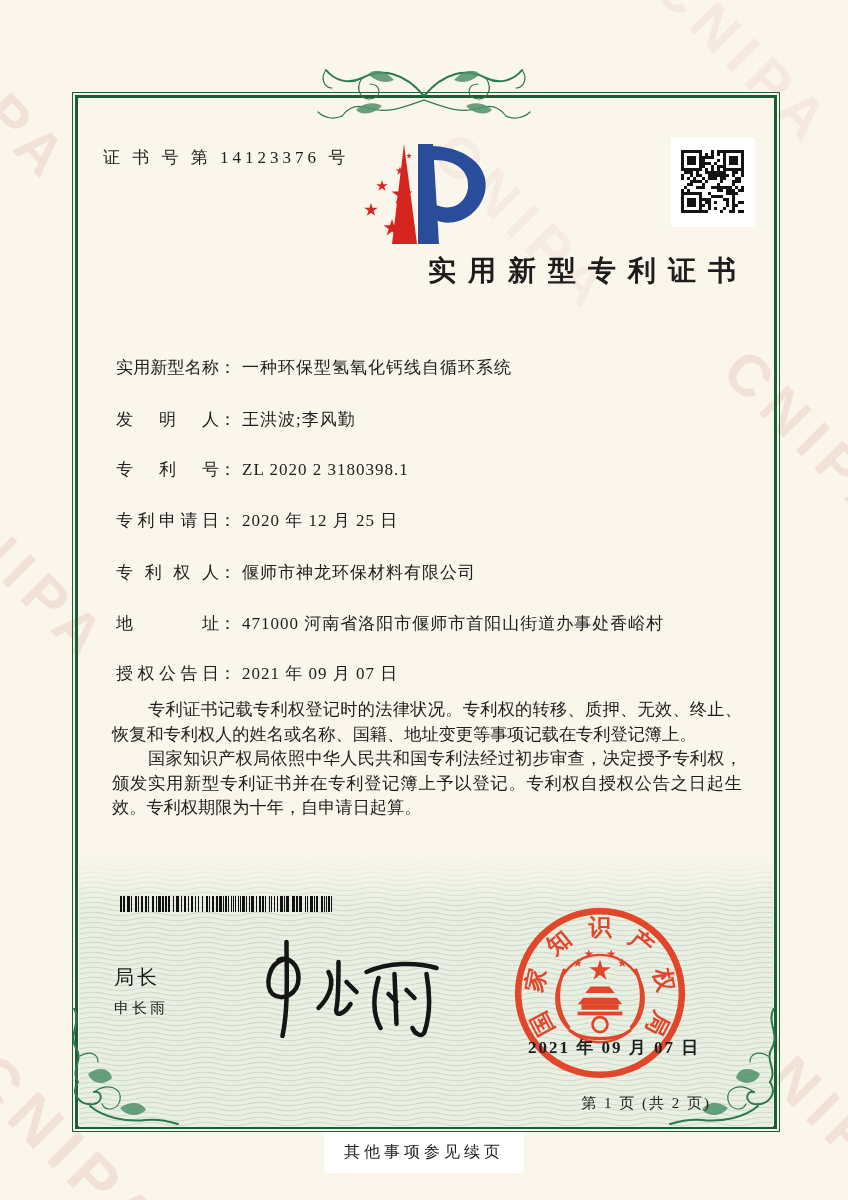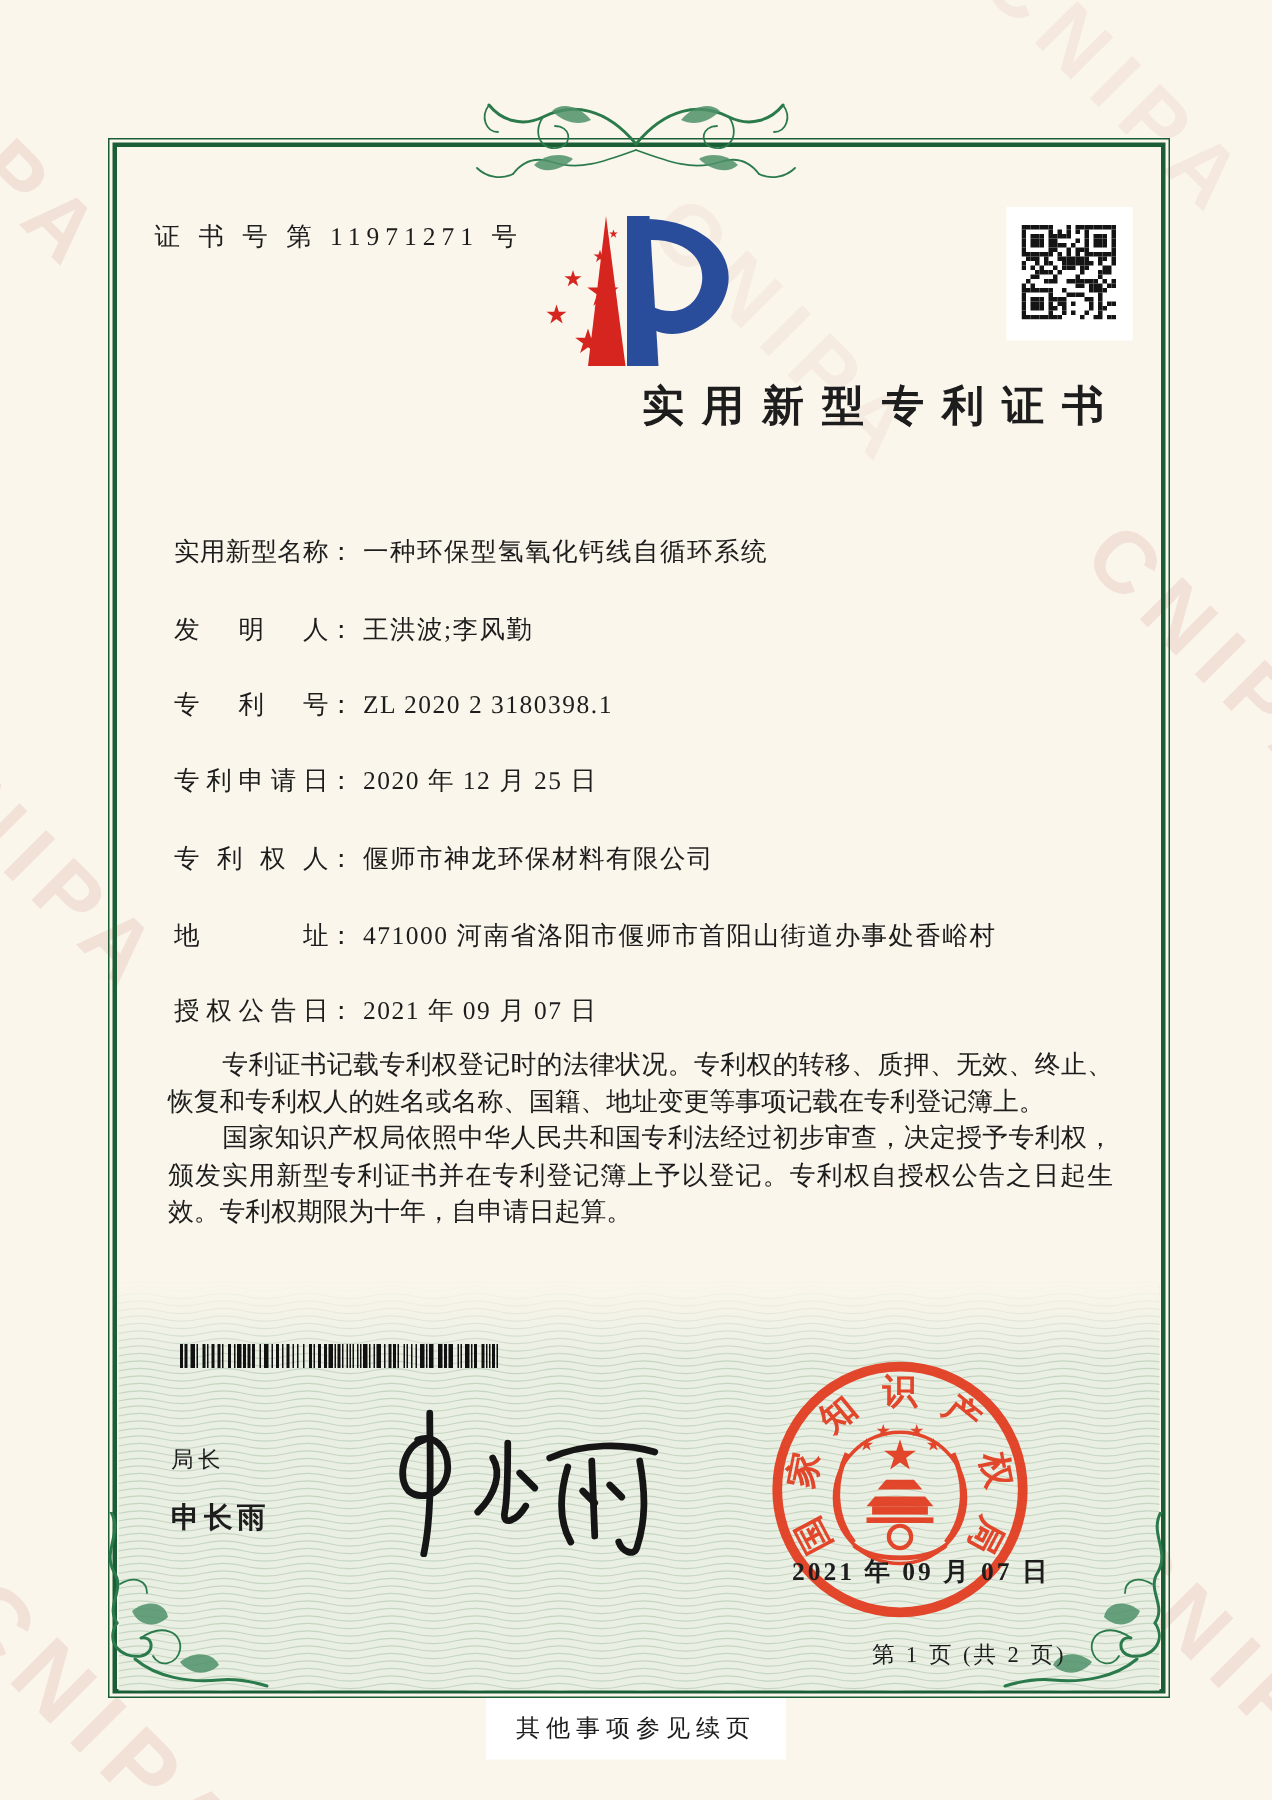--- a/index.html
+++ b/index.html
@@ -69,24 +69,24 @@
   .grant{top:662px;}
   .grant .second{position:absolute;left:336px;top:0;white-space:nowrap;}
   .grant .second .lbl{width:88px;}
 
   .paras{position:absolute;left:112px;top:698px;width:630px;font-size:17.2px;
          line-height:24.6px;text-align:justify;}
   .paras p{margin:0;text-indent:2.1em;}
 
   .barcode{position:absolute;left:120px;top:896px;}
 
-  .director-title{position:absolute;left:114px;top:964px;font-size:15px;letter-spacing:3px;
+  .director-title{position:absolute;left:114px;top:964px;font-size:20px;letter-spacing:3px;
          font-family:"Liberation Sans","DejaVu Sans",sans-serif;}
-  .director-name{position:absolute;left:114px;top:999px;font-size:19px;letter-spacing:3px;
-         font-family:"Liberation Sans","DejaVu Sans",sans-serif;font-weight:bold;}
+  .director-name{position:absolute;left:114px;top:999px;font-size:15px;letter-spacing:3px;
+         font-family:"Liberation Sans","DejaVu Sans",sans-serif;}
   .signature{position:absolute;left:252px;top:938px;}
   .sig-stroke{fill:none;stroke:#151515;stroke-width:4.5;stroke-linecap:round;stroke-linejoin:round;}
 
   .seal{position:absolute;left:507px;top:900px;width:186px;height:186px;opacity:.93;z-index:6;}
   .seal-red-stroke{fill:none;stroke:var(--seal-red);}
   .seal-red-fill{fill:var(--seal-red);}
   .seal-date{position:absolute;left:528px;top:1036px;font-size:17px;letter-spacing:2px;
          font-weight:bold;z-index:7;}
 
   .page-number{position:absolute;left:0;top:1094px;width:711px;text-align:right;
@@ -202,21 +202,21 @@
       <path class="orn-leaf" d="M60,100 C70,92 82,94 86,102 C78,110 66,108 60,100 Z"></path>
       <path class="orn-thin" d="M20,48 C30,42 38,46 38,54"></path>
     </g>
   </svg>
   <svg class="ornament" style="left:668px;top:1008px" width="120" height="124" viewBox="0 0 120 124">
     <use href="#corner-l" transform="translate(120,0) scale(-1,1)"></use>
   </svg>
 
   <div class="content">
 
-    <div class="cert-no">证 书 号 第 11971271 号</div>
+    <div class="cert-no">证 书 号 第 14123376 号</div>
 
     <svg class="logo" viewBox="0 0 160 120">
       <polygon class="fill-red" points="66,4 79,104 54,104"></polygon>
       <polygon class="fill-blue" points="80,4 95,4 101,104 80,104"></polygon>
       <path class="fill-blue" d="M95,6 C133,8 152,30 147,52 C141,78 114,88 98,80 L96,64 C114,73 128,63 130,48 C132,30 116,19 94,20 Z"></path>
       <use href="#star" class="fill-red" transform="translate(64,55) scale(11)"></use>
       <use href="#star" class="fill-red" transform="translate(54,88) scale(9)"></use>
       <use href="#star" class="fill-red" transform="translate(33,70) scale(7)"></use>
       <use href="#star" class="fill-red" transform="translate(44,46) scale(6)"></use>
       <use href="#star" class="fill-red" transform="translate(62,31) scale(4.5)"></use>

